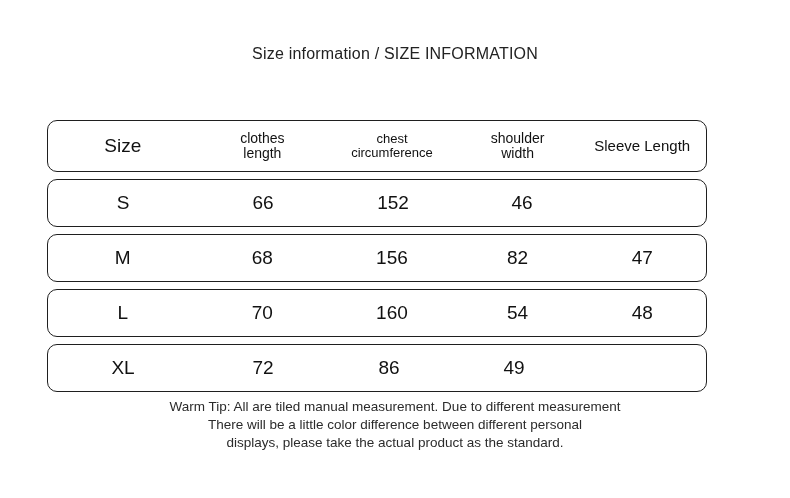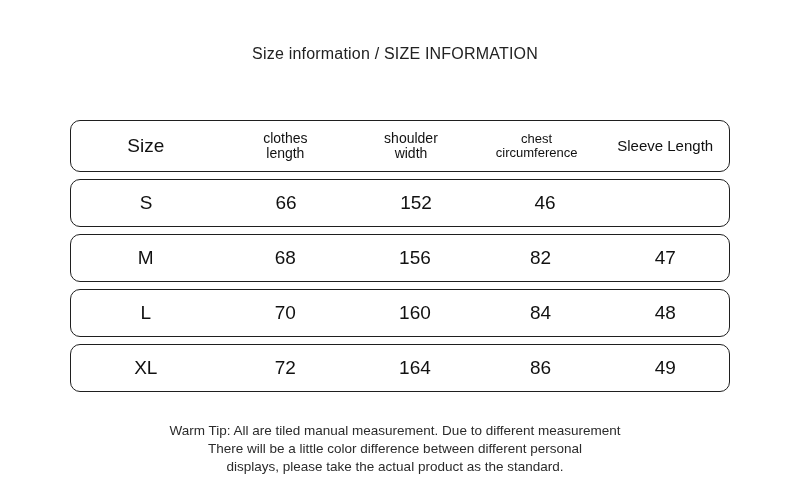--- a/index.html
+++ b/index.html
@@ -26,21 +26,21 @@
     left: 0;
     width: 790px;
     text-align: center;
     font-size: 16px;
     color: #222222;
     letter-spacing: 0.2px;
   }
   .table {
     position: absolute;
     top: 120px;
-    left: 70px;
+    left: 47px;
     width: 660px;
   }
   .row {
     display: flex;
     align-items: center;
     height: 48px;
     border: 1.5px solid #1f1f1f;
     border-radius: 10px;
     margin-bottom: 7px;
     box-sizing: border-box;
@@ -74,21 +74,21 @@
   }
   .header .c0 {
     font-size: 19px;
   }
   .body .cell {
     font-size: 19px;
     color: #111111;
   }
   .note {
     position: absolute;
-    top: 422px;
+    top: 398px;
     left: 0;
     width: 790px;
     text-align: center;
     font-size: 13.5px;
     color: #2b2b2b;
     line-height: 1.35;
   }
   .note div {
     white-space: nowrap;
   }
@@ -103,27 +103,27 @@
   <div class="table">
 
     <div class="row header">
       <div class="cell c0">
         <div>Size</div>
       </div>
       <div class="cell c1">
         <div>clothes</div>
         <div>length</div>
       </div>
+      <div class="cell c2">
+        <div>chest</div>
+        <div>circumference</div>
+      </div>
       <div class="cell c3">
         <div>shoulder</div>
         <div>width</div>
-      </div>
-      <div class="cell c2">
-        <div>chest</div>
-        <div>circumference</div>
       </div>
       <div class="cell c4">
         <div>Sleeve Length</div>
       </div>
     </div>
 
     <div class="row body">
       <div class="cell c0">S</div>
       <div class="cell c1">66</div>
       <div class="cell c2">152</div>
@@ -135,28 +135,27 @@
       <div class="cell c1">68</div>
       <div class="cell c2">156</div>
       <div class="cell c3">82</div>
       <div class="cell c4">47</div>
     </div>
 
     <div class="row body">
       <div class="cell c0">L</div>
       <div class="cell c1">70</div>
       <div class="cell c2">160</div>
-      <div class="cell c3">84</div>
+      <div class="cell c3">54</div>
       <div class="cell c4">48</div>
     </div>
 
     <div class="row body">
       <div class="cell c0">XL</div>
       <div class="cell c1">72</div>
-      <div class="cell c2">164</div>
       <div class="cell c3">86</div>
       <div class="cell c4">49</div>
     </div>
 
   </div>
 
   <div class="note">
     <div>Warm Tip: All are tiled manual measurement. Due to different measurement</div>
     <div>There will be a little color difference between different personal</div>
     <div>displays, please take the actual product as the standard.</div>

